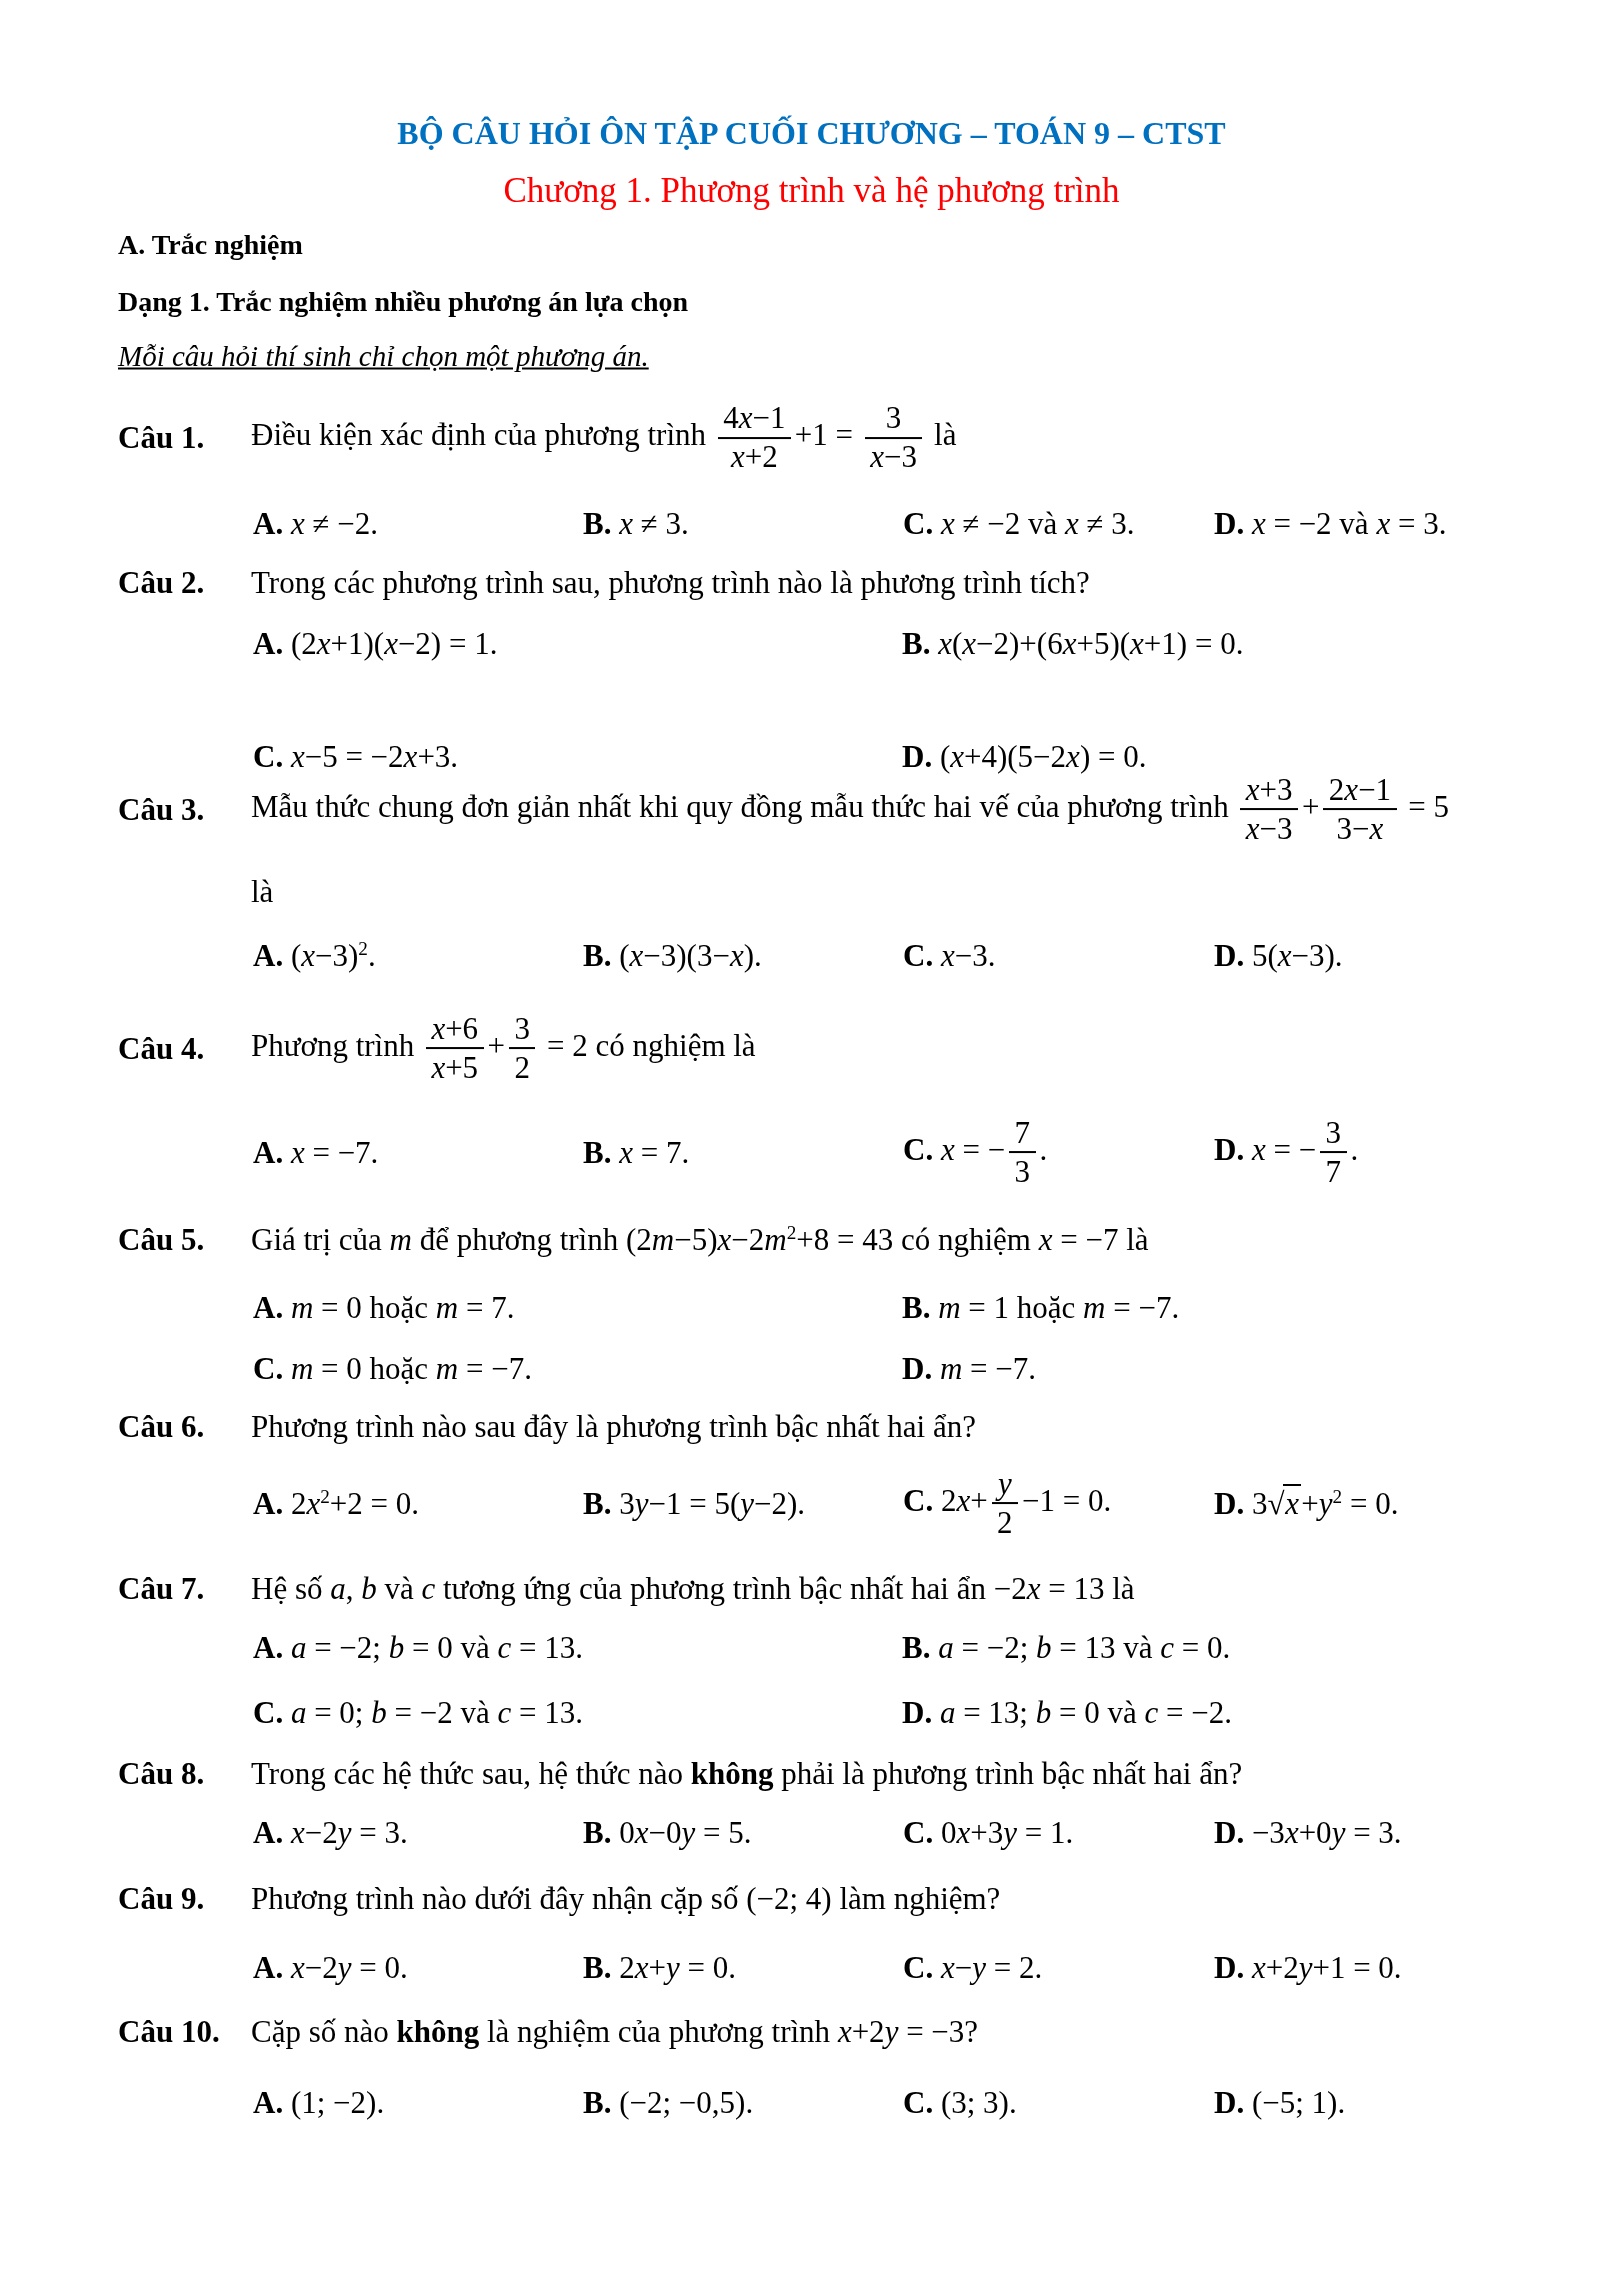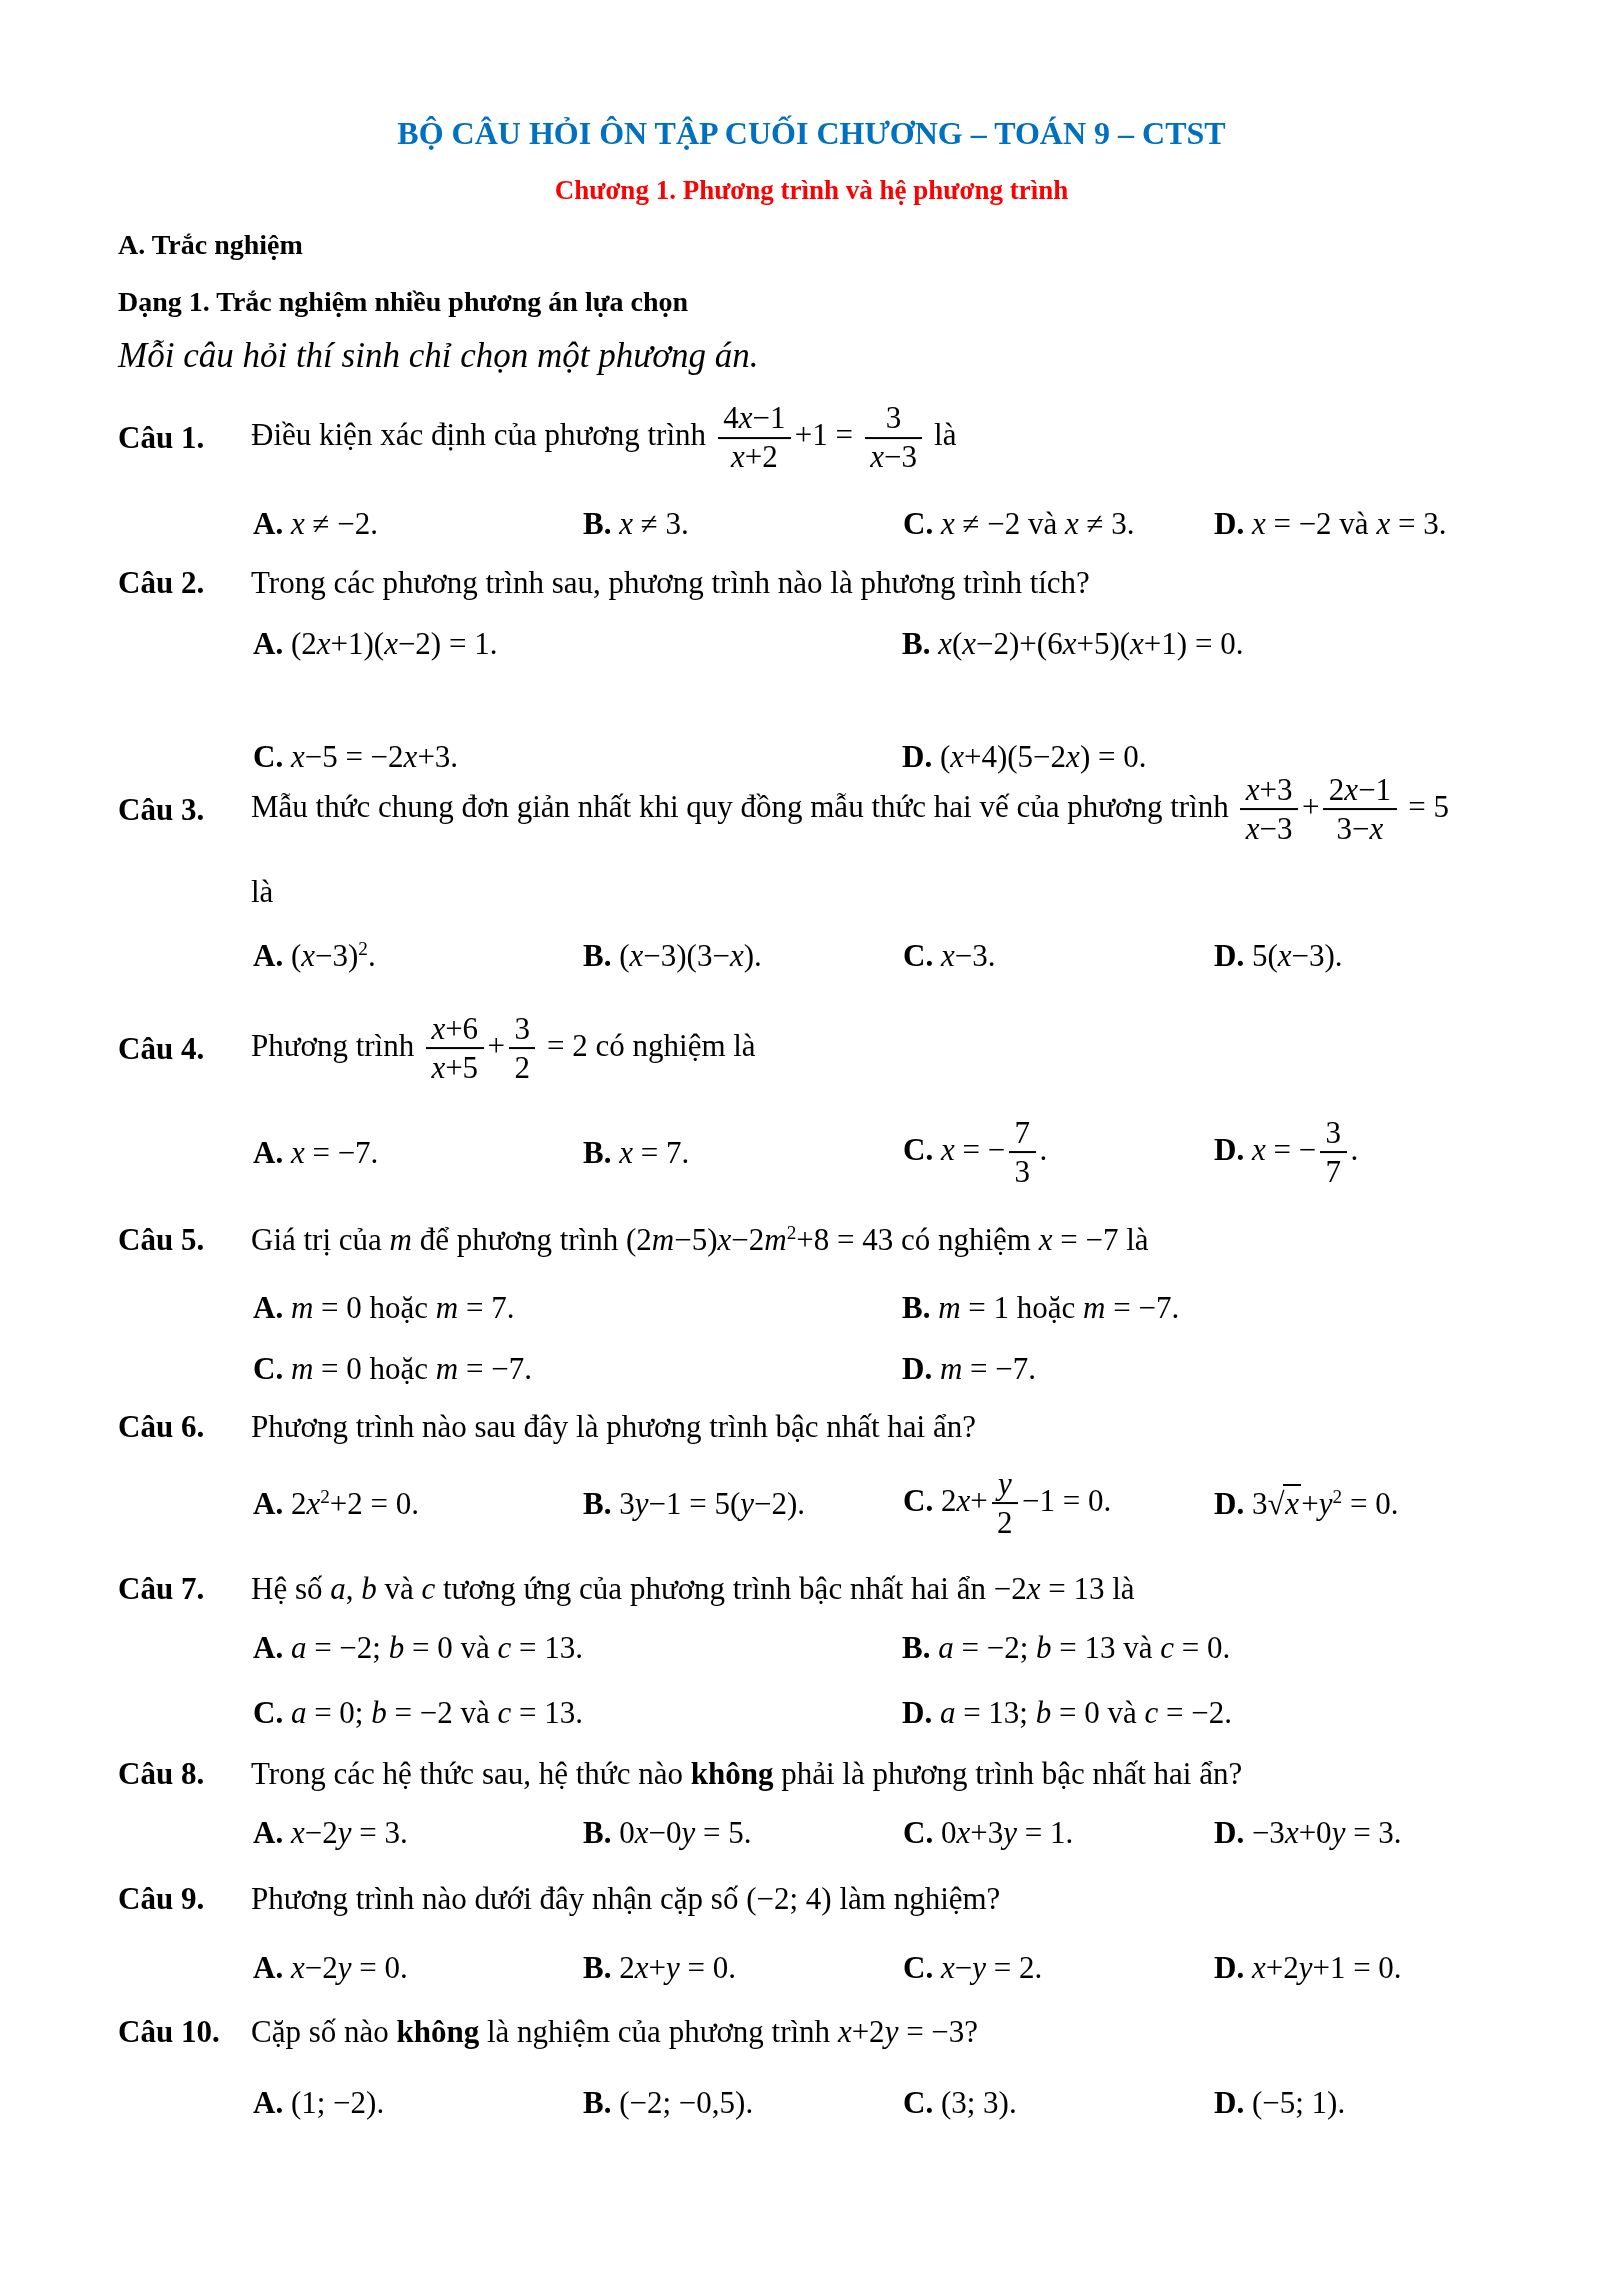--- a/index.html
+++ b/index.html
@@ -8,23 +8,23 @@
     width:1623px; height:2295px;
     background:#ffffff;
     font-family:"Liberation Serif", serif;
     font-size:31px;
     color:#000000;
     overflow:hidden;
   }
   .row { position:absolute; left:0; right:0; }
   .centered { text-align:center; }
   .doc-title   { font-weight:bold; font-size:32px; line-height:50px; }
-  .doc-subtitle{ font-weight:bold; font-size:27px; line-height:47px; }
+  .doc-subtitle{ font-weight:normal; font-size:35px; line-height:47px; }
   .sec-head    { font-weight:bold; font-size:28px; }
-  .note        { font-style:italic; font-size:35px; }
+  .note        { font-style:italic; font-size:29px;text-decoration:underline; }
   .abs-left    { position:absolute; top:50%; transform:translateY(-50%); white-space:nowrap; }
   .lm   { left:118px; }           
   .qlabel { left:118px; font-weight:bold; }
   .qstem  { left:251px; }
   .opt    { }
   .okey   { font-weight:bold; }
   .c1 { left:253px; }
   .c2 { left:583px; }
   .c3 { left:903px; }
   .c4 { left:1214px; }

